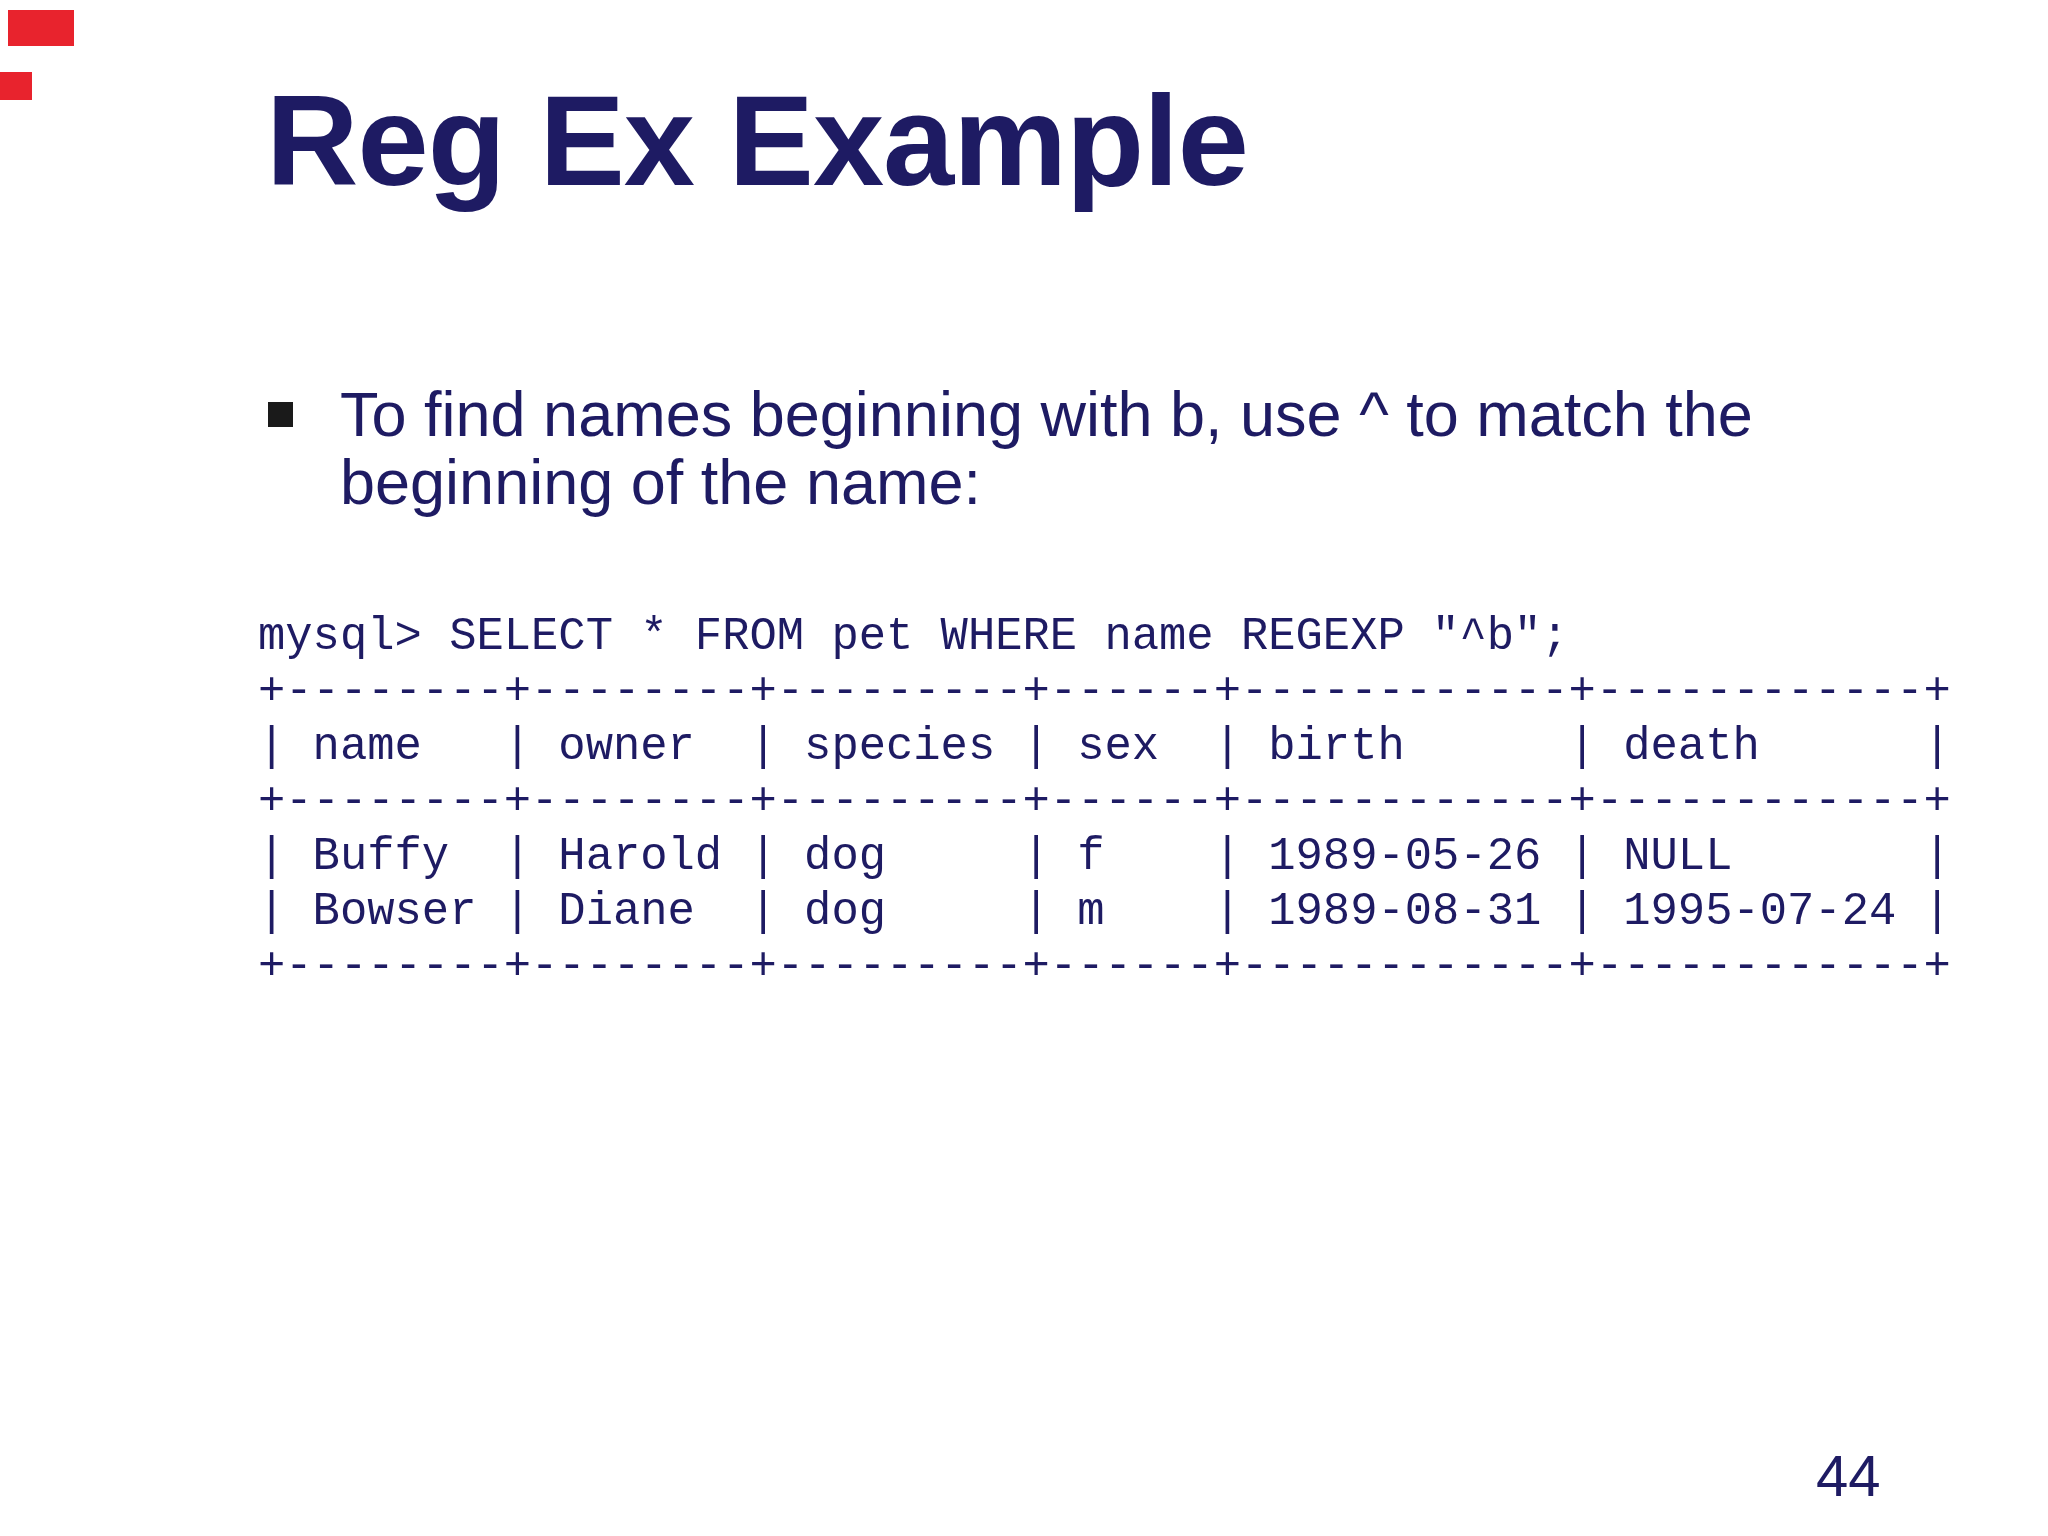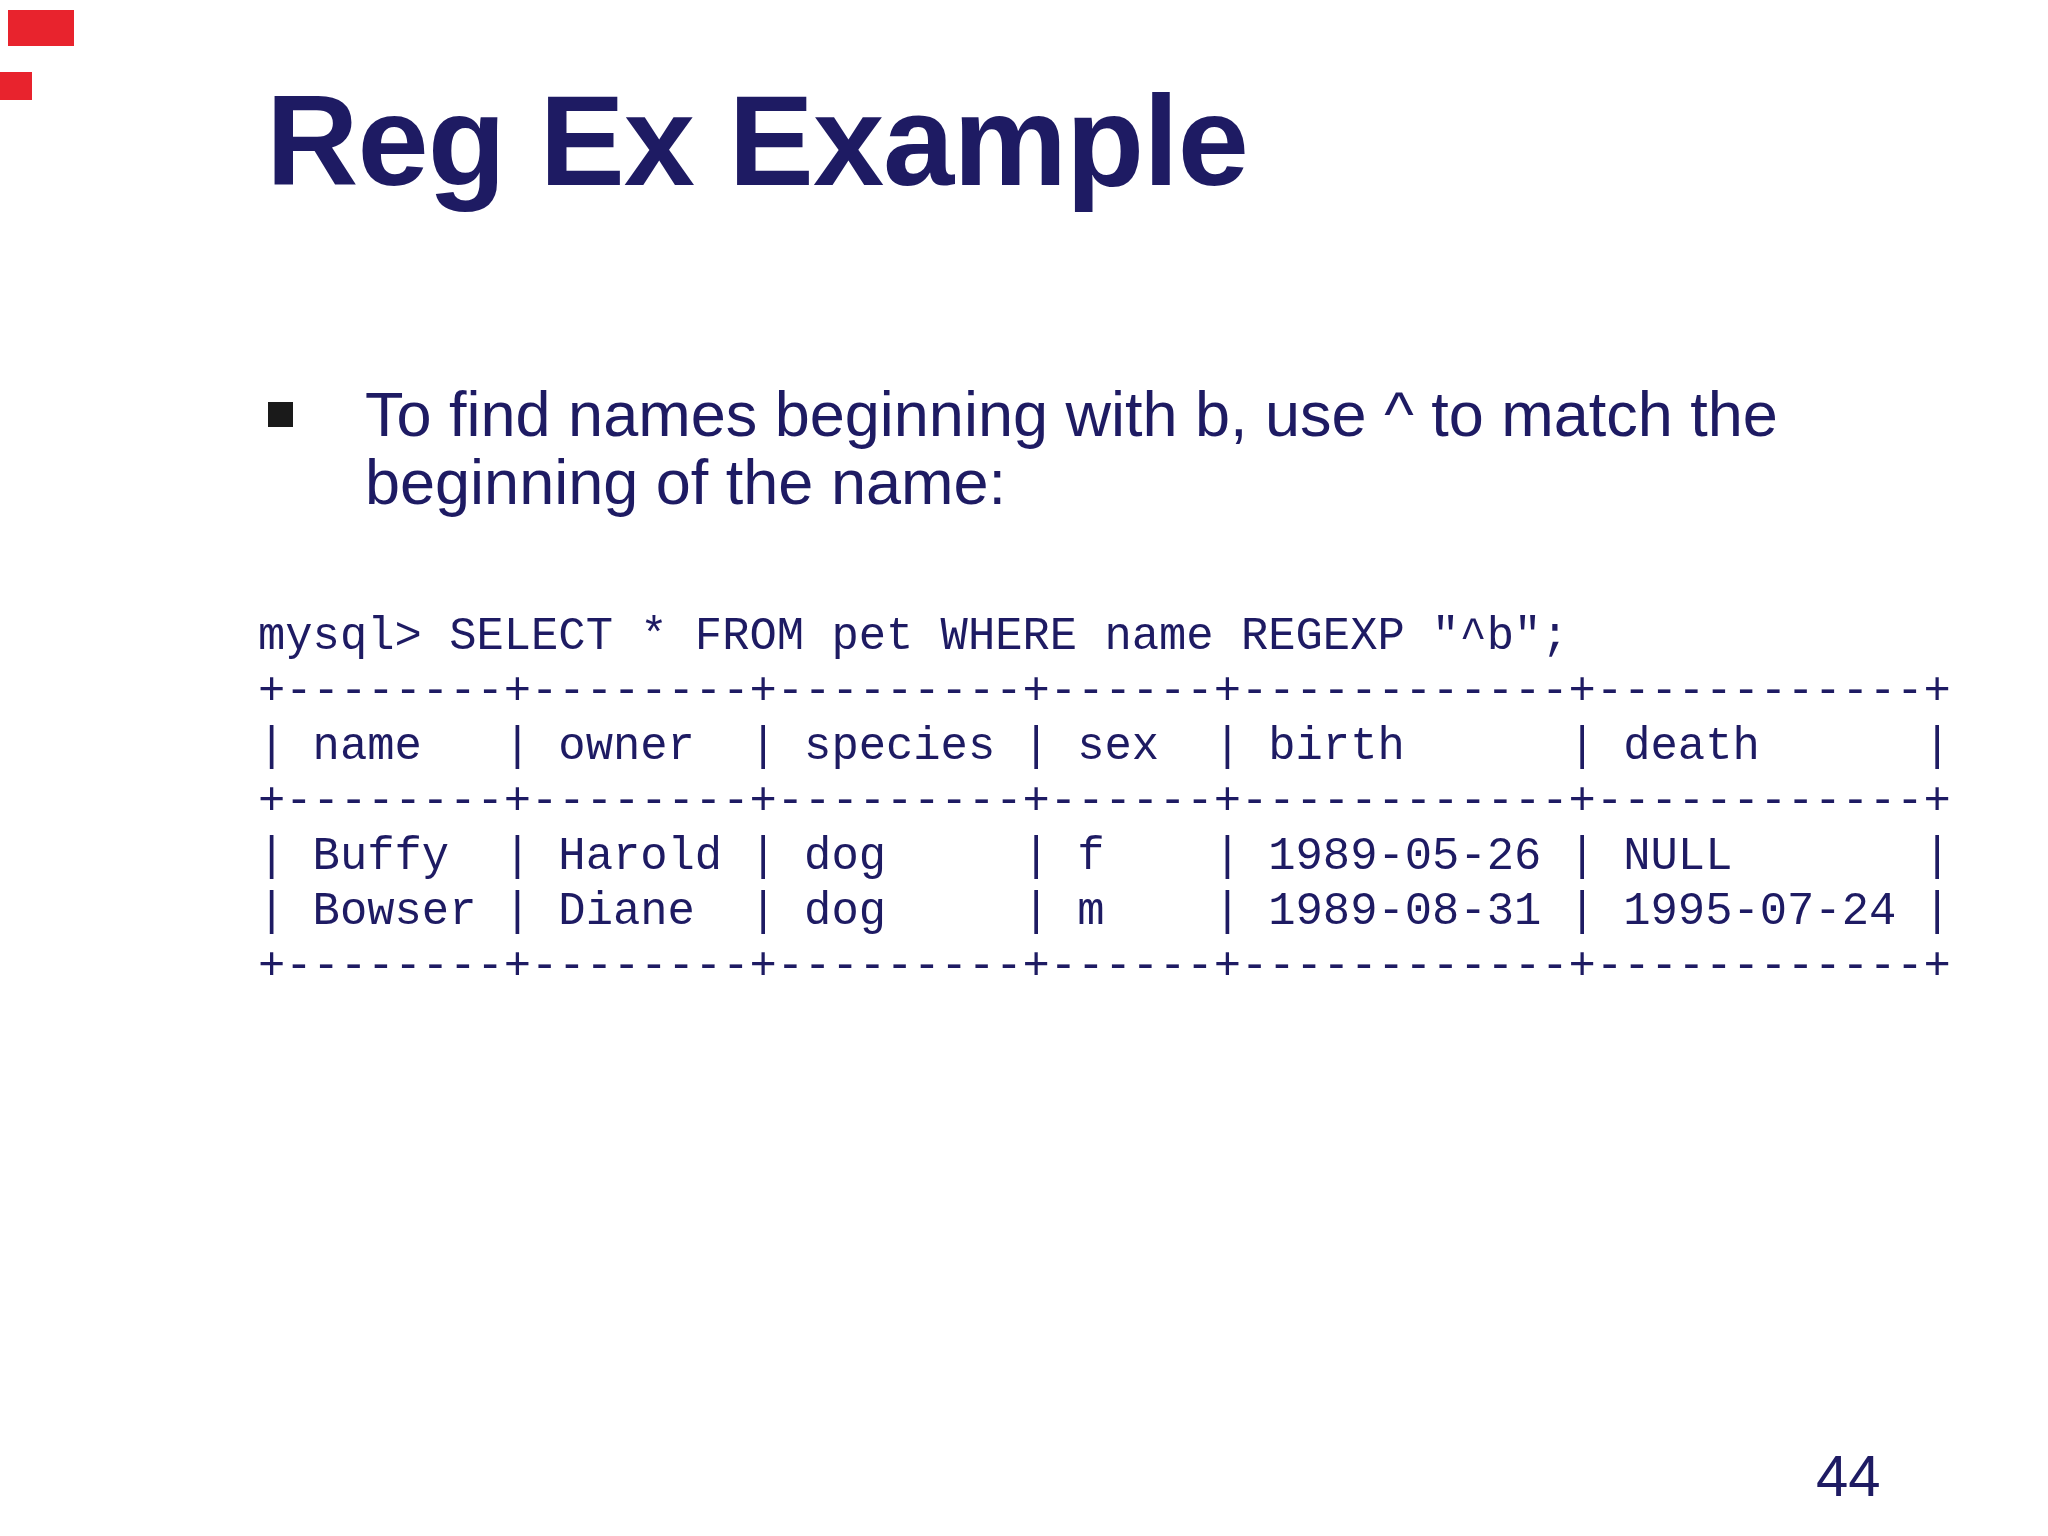--- a/index.html
+++ b/index.html
@@ -39,21 +39,21 @@
     position: absolute; left: 268px; top: 380px;
     display: flex; align-items: flex-start;
   }
   .bullet-marker {
     flex: none;
     width: 25px; height: 25px;
     margin-top: 22px;
     background: var(--bullet-marker);
   }
   .bullet-text {
-    margin-left: 72px;
+    margin-left: 47px;
     width: 1600px;
     font-size: 63px; line-height: 68px;
     color: var(--text-navy);
   }
   .code-block {
     position: absolute; left: 258px; top: 610px;
     font-family: "Liberation Mono", monospace;
     font-weight: 400;
     font-size: 45.5px; line-height: 55px;
     color: var(--text-navy);

